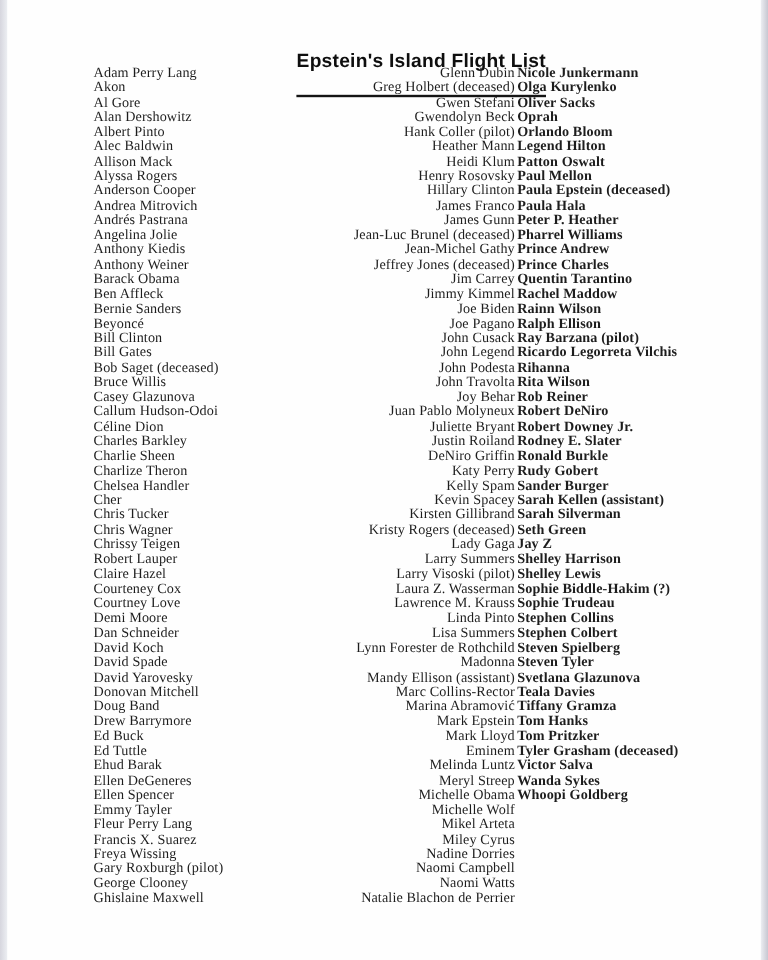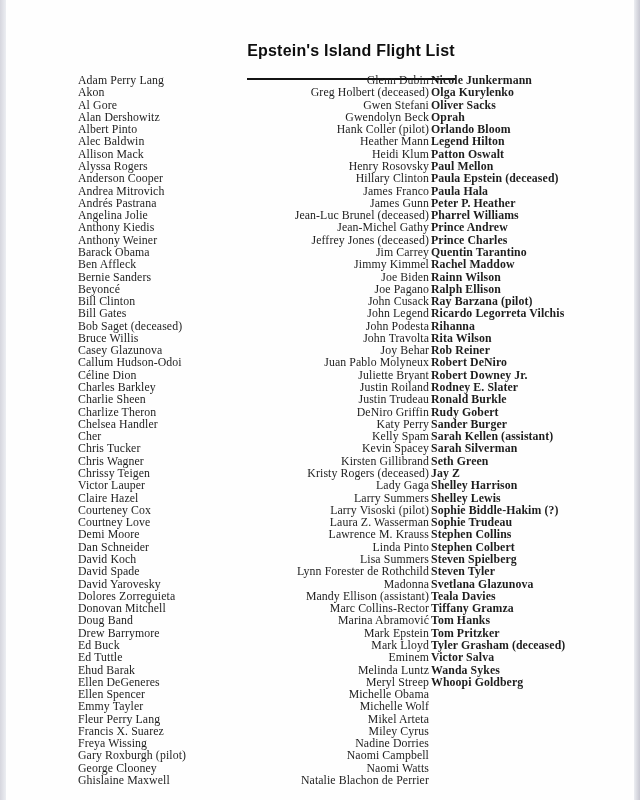--- a/index.html
+++ b/index.html
@@ -38,21 +38,21 @@
     font-weight: bold;
     font-size: 16px;
     letter-spacing: 0.2px;
     color: #0e0e0e;
     border-bottom: 2px solid #141414;
     padding-bottom: 18px;
   }
 
   .col {
     position: absolute;
-    top: 74px;
+    top: 54px;
   }
   .col-1 { left: 78px;  width: 176px; }
   .col-2 { left: 257px; width: 172px; text-align: right; }
   .col-3 { left: 431px; width: 185px; font-weight: bold; }
 
   .name-row {
     font-size: 11.8px;
     line-height: 12.28px;
     color: #1d1d1d;
     white-space: nowrap;
@@ -95,30 +95,29 @@
       <div class="name-row">Callum Hudson-Odoi</div>
       <div class="name-row">Céline Dion</div>
       <div class="name-row">Charles Barkley</div>
       <div class="name-row">Charlie Sheen</div>
       <div class="name-row">Charlize Theron</div>
       <div class="name-row">Chelsea Handler</div>
       <div class="name-row">Cher</div>
       <div class="name-row">Chris Tucker</div>
       <div class="name-row">Chris Wagner</div>
       <div class="name-row">Chrissy Teigen</div>
-      <div class="name-row">Victor Lauper</div>
+      <div class="name-row">Robert Lauper</div>
       <div class="name-row">Claire Hazel</div>
       <div class="name-row">Courteney Cox</div>
       <div class="name-row">Courtney Love</div>
       <div class="name-row">Demi Moore</div>
       <div class="name-row">Dan Schneider</div>
       <div class="name-row">David Koch</div>
       <div class="name-row">David Spade</div>
       <div class="name-row">David Yarovesky</div>
-      <div class="name-row">Dolores Zorreguieta</div>
       <div class="name-row">Donovan Mitchell</div>
       <div class="name-row">Doug Band</div>
       <div class="name-row">Drew Barrymore</div>
       <div class="name-row">Ed Buck</div>
       <div class="name-row">Ed Tuttle</div>
       <div class="name-row">Ehud Barak</div>
       <div class="name-row">Ellen DeGeneres</div>
       <div class="name-row">Ellen Spencer</div>
       <div class="name-row">Emmy Tayler</div>
       <div class="name-row">Fleur Perry Lang</div>
@@ -148,21 +147,20 @@
       <div class="name-row">Joe Biden</div>
       <div class="name-row">Joe Pagano</div>
       <div class="name-row">John Cusack</div>
       <div class="name-row">John Legend</div>
       <div class="name-row">John Podesta</div>
       <div class="name-row">John Travolta</div>
       <div class="name-row">Joy Behar</div>
       <div class="name-row">Juan Pablo Molyneux</div>
       <div class="name-row">Juliette Bryant</div>
       <div class="name-row">Justin Roiland</div>
-      <div class="name-row">Justin Trudeau</div>
       <div class="name-row">DeNiro Griffin</div>
       <div class="name-row">Katy Perry</div>
       <div class="name-row">Kelly Spam</div>
       <div class="name-row">Kevin Spacey</div>
       <div class="name-row">Kirsten Gillibrand</div>
       <div class="name-row">Kristy Rogers (deceased)</div>
       <div class="name-row">Lady Gaga</div>
       <div class="name-row">Larry Summers</div>
       <div class="name-row">Larry Visoski (pilot)</div>
       <div class="name-row">Laura Z. Wasserman</div>

